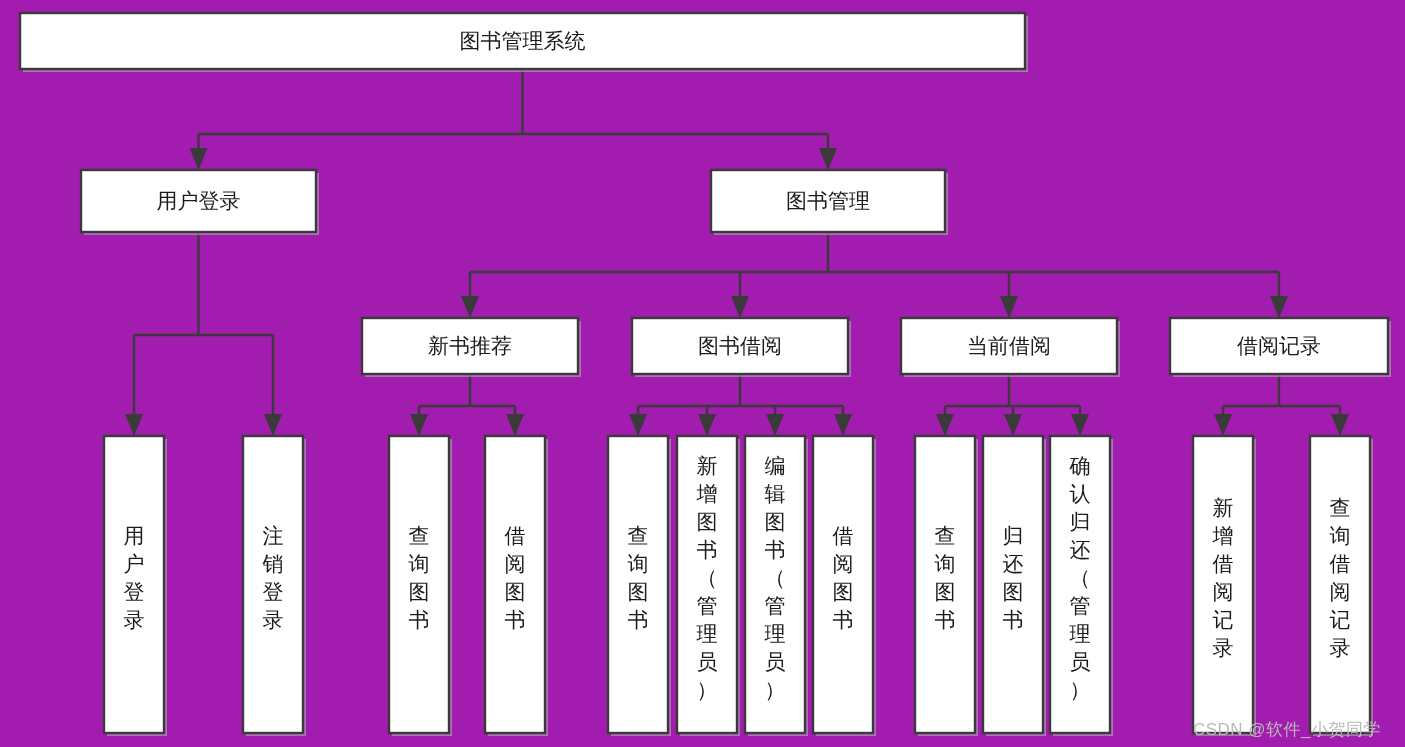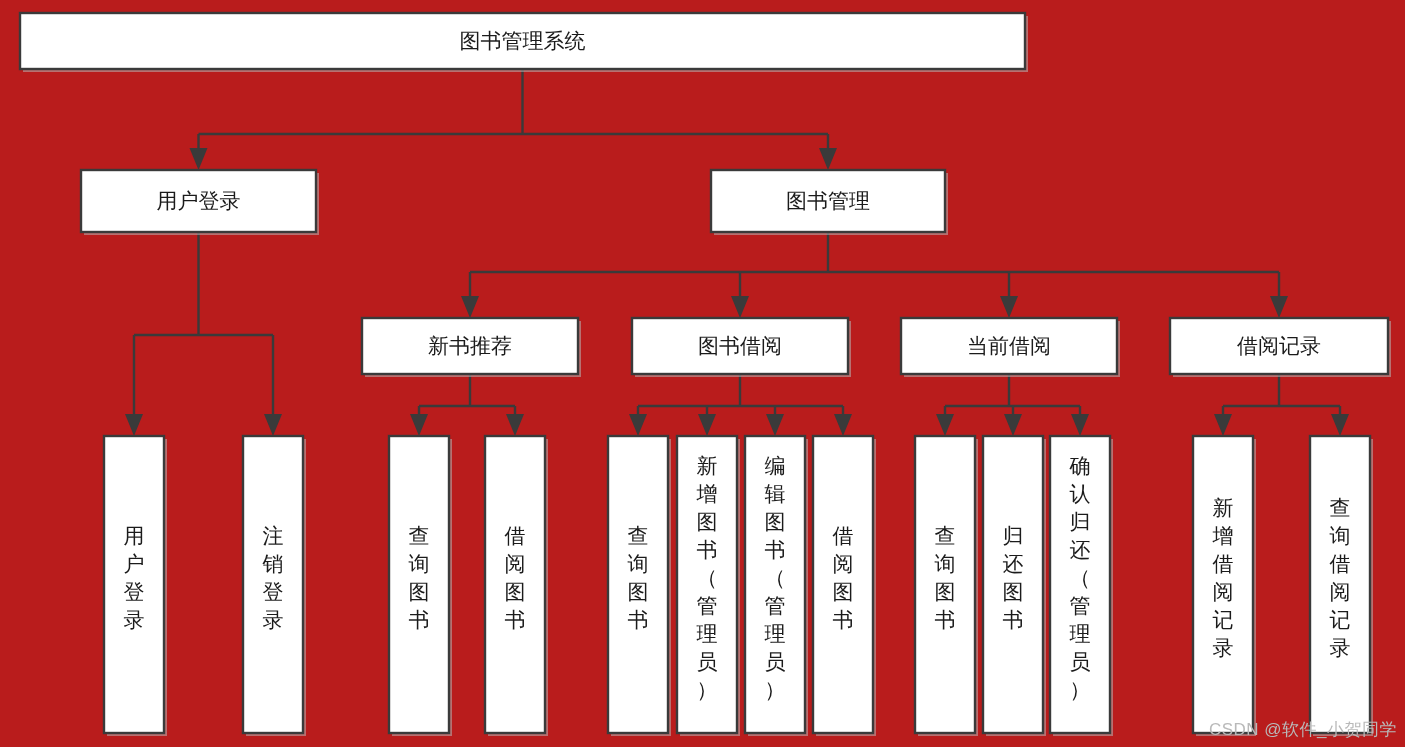--- a/index.html
+++ b/index.html
@@ -10,21 +10,21 @@
   body {
     width: 1405px;
     height: 747px;
     font-family: "Liberation Sans", "DejaVu Sans", sans-serif;
     overflow: hidden;
   }
   #diagram-root {
     position: relative;
     width: 1405px;
     height: 747px;
-    background: #b91c1c;
+    background: #a21caf;
   }
   svg.diagram-canvas {
     position: absolute;
     left: 0;
     top: 0;
     width: 1405px;
     height: 747px;
     display: block;
   }
   .node-box {
@@ -53,21 +53,21 @@
     dominant-baseline: middle;
   }
   .node-label-v {
     font-family: "Liberation Sans", "DejaVu Sans", sans-serif;
     font-size: 21px;
     fill: #1b1b1b;
     text-anchor: middle;
   }
   .watermark {
     position: absolute;
-    right: 8px;
+    right: 24px;
     bottom: 6px;
     font-family: "Liberation Sans", "DejaVu Sans", sans-serif;
     font-size: 17px;
     color: #b9b9b9;
     letter-spacing: 0.5px;
     white-space: nowrap;
     user-select: none;
   }
 </style>
 </head>

